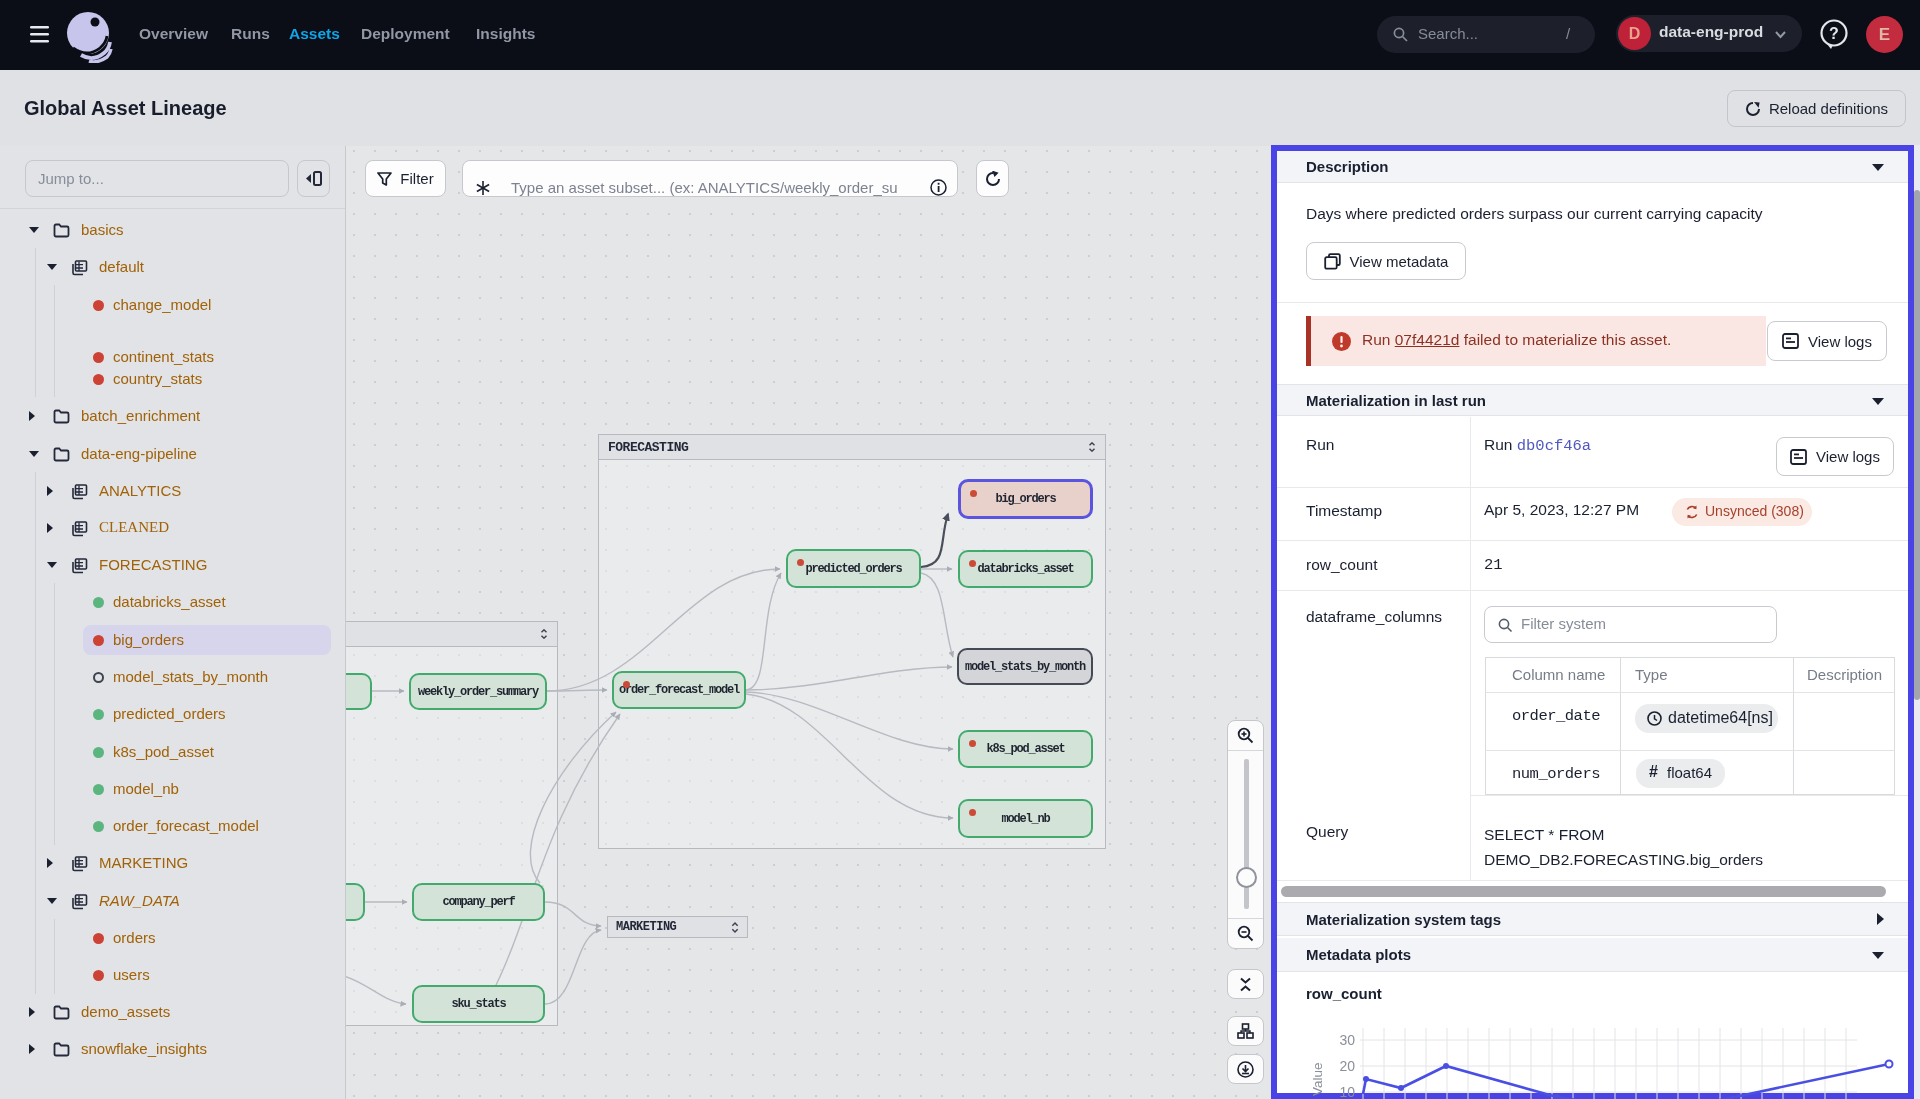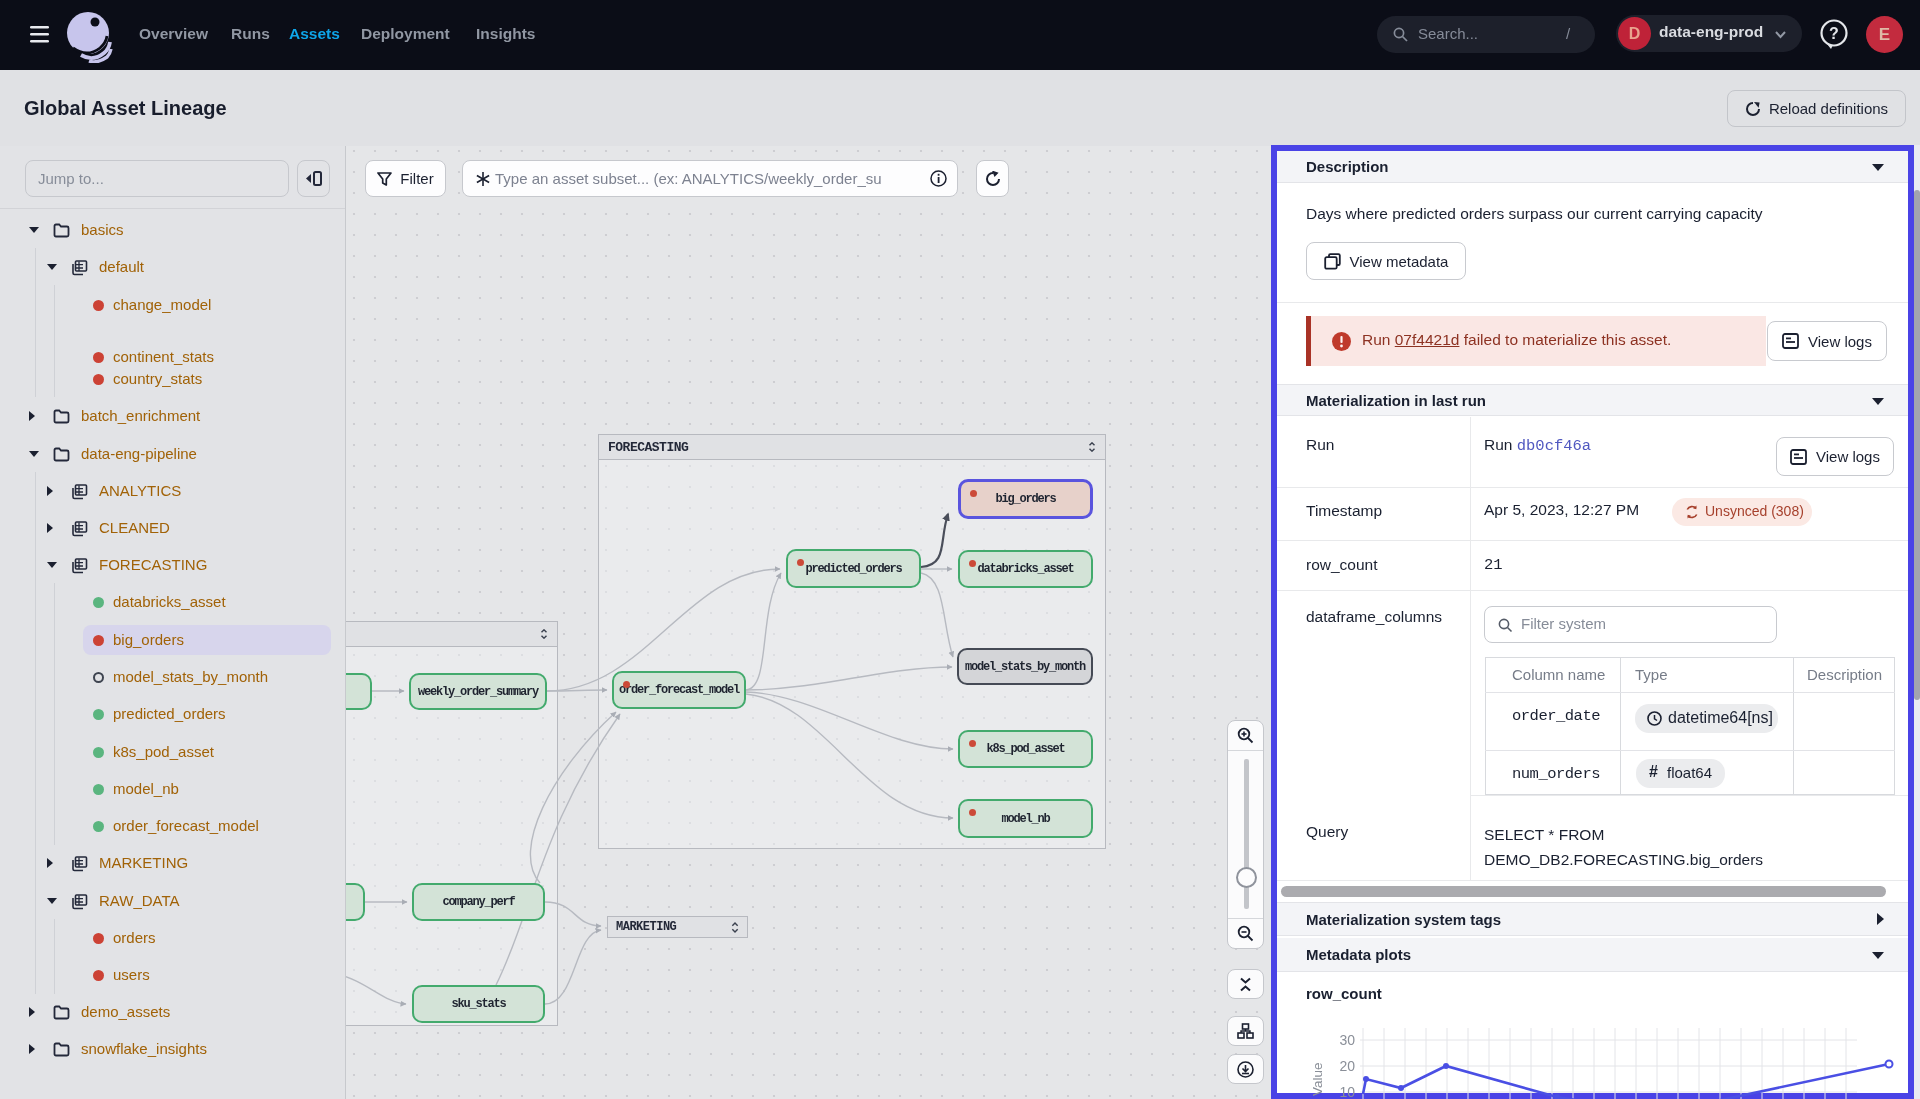--- a/index.html
+++ b/index.html
@@ -209,21 +209,21 @@
           </svg></span>
         <span class="abs" style="left:99px; top:6px;">ANALYTICS</span>
       </div>
 <div class="trow" style="left:0; top:367px; width:345px;">
         <i class="caret r abs" style="left:47px; top:10px;"></i>
         <span class="abs" style="left:71px; top:8px;"><svg width="17" height="16" viewBox="0 0 17 16" style="flex:none;">
             <rect x="4.5" y="1" width="11" height="10" rx="1" stroke="#23283a" stroke-width="1.6" fill="none"></rect>
             <path d="M12,4.7 H4.5 M12,8 H4.5 M8,1.5 V11" stroke="#23283a" stroke-width="1.3" fill="none"></path>
             <path d="M2,4 V13 Q2,14.5 3.5,14.5 H12" stroke="#23283a" stroke-width="1.6" fill="none"></path>
           </svg></span>
-        <span class="abs" style="left:99px; top:6px;">CLEANED</span>
+        <span class="abs" style="left:99px; top:6px;font-family:Liberation Serif, serif;">CLEANED</span>
       </div>
 <div class="trow" style="left:0; top:404px; width:345px;">
         <i class="caret abs" style="left:47px; top:12px;"></i>
         <span class="abs" style="left:71px; top:8px;"><svg width="17" height="16" viewBox="0 0 17 16" style="flex:none;">
             <rect x="4.5" y="1" width="11" height="10" rx="1" stroke="#23283a" stroke-width="1.6" fill="none"></rect>
             <path d="M12,4.7 H4.5 M12,8 H4.5 M8,1.5 V11" stroke="#23283a" stroke-width="1.3" fill="none"></path>
             <path d="M2,4 V13 Q2,14.5 3.5,14.5 H12" stroke="#23283a" stroke-width="1.6" fill="none"></path>
           </svg></span>
         <span class="abs" style="left:99px; top:6px;">FORECASTING</span>
       </div>
@@ -264,21 +264,21 @@
           </svg></span>
         <span class="abs" style="left:99px; top:6px;">MARKETING</span>
       </div>
 <div class="trow" style="left:0; top:740px; width:345px;">
         <i class="caret abs" style="left:47px; top:12px;"></i>
         <span class="abs" style="left:71px; top:8px;"><svg width="17" height="16" viewBox="0 0 17 16" style="flex:none;">
             <rect x="4.5" y="1" width="11" height="10" rx="1" stroke="#23283a" stroke-width="1.6" fill="none"></rect>
             <path d="M12,4.7 H4.5 M12,8 H4.5 M8,1.5 V11" stroke="#23283a" stroke-width="1.3" fill="none"></path>
             <path d="M2,4 V13 Q2,14.5 3.5,14.5 H12" stroke="#23283a" stroke-width="1.6" fill="none"></path>
           </svg></span>
-        <span class="abs" style="left:99px; top:6px;">RAW_DATA</span>
+        <span class="abs" style="left:99px; top:6px;font-style:italic;">RAW_DATA</span>
       </div>
 <div class="trow" style="left:0; top:777px; width:345px;">
         <span class="dot red abs" style="left:93px; top:10px;"></span>
         <span class="abs" style="left:113px; top:6px;">orders</span>
       </div>
 <div class="trow" style="left:0; top:814px; width:345px;">
         <span class="dot red abs" style="left:93px; top:10px;"></span>
         <span class="abs" style="left:113px; top:6px;">users</span>
       </div>
 <div class="trow" style="left:0; top:851px; width:345px;">
@@ -371,21 +371,21 @@
   <div class="node" style="left:66px; top:839px; width:133px; height:38px;">sku_stats</div>
   <div class="node" style="left:-14px; top:527px; width:40px; height:37px;"></div>
   <div class="node" style="left:-14px; top:737px; width:33px; height:38px;"></div>
 
   <div class="tbtn" style="left:19px; width:81px;">
     <svg width="15" height="14" viewBox="0 0 15 14">
         <path d="M1,1 H14 L9.3,7 V13 L5.7,11 V7 Z" stroke="#1b2030" stroke-width="1.7" fill="none" stroke-linejoin="round"></path>
       </svg>
     Filter
   </div>
-  <div class="tbtn" style="left:116px; width:496px; justify-content:flex-start; padding:0 12px; color:#7d8290; font-weight:400; gap:4px;">
+  <div class="tbtn" style="left:116px; width:496px; justify-content:flex-start; padding:0 12px; color:#7d8290; font-weight:400; gap:20px;align-items:flex-end;">
     <svg width="16" height="16" viewBox="0 0 16 16">
       <g stroke="#1b2030" stroke-width="1.6">
           <line x1="8" y1="1" x2="8" y2="15"></line>
           <line x1="1.9" y1="4.5" x2="14.1" y2="11.5"></line>
           <line x1="14.1" y1="4.5" x2="1.9" y2="11.5"></line>
         </g>
     </svg>
     <span style="white-space:nowrap; overflow:hidden;">Type an asset subset... (ex: ANALYTICS/weekly_order_su</span>
     <svg style="position:absolute; right:10px;" width="17" height="17" viewBox="0 0 17 17">
       <circle cx="8.5" cy="8.5" r="7.5" stroke="#1b2030" stroke-width="1.5" fill="#fdfdfe"></circle>

